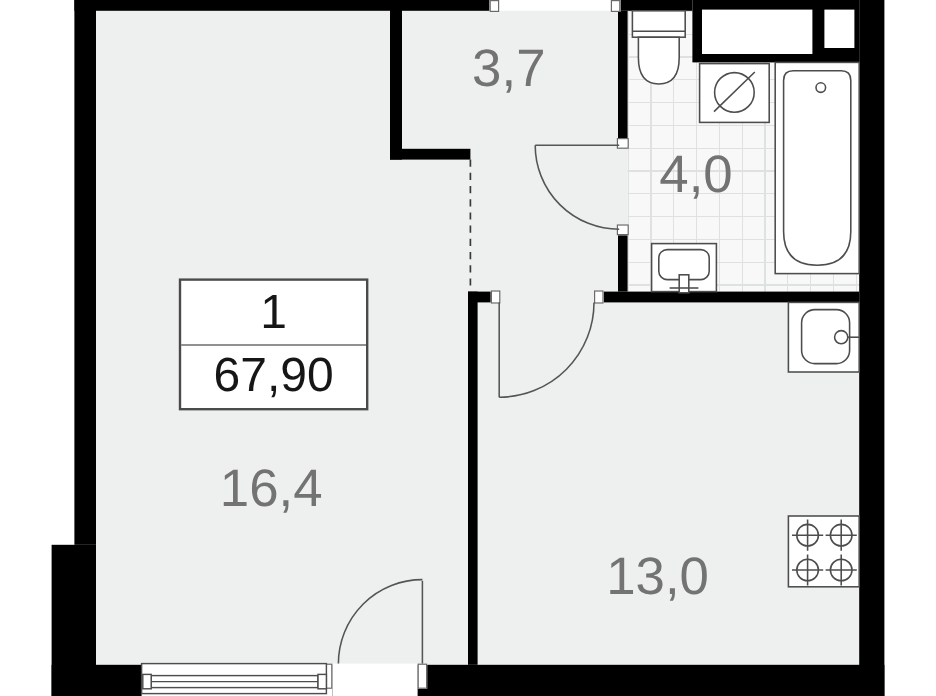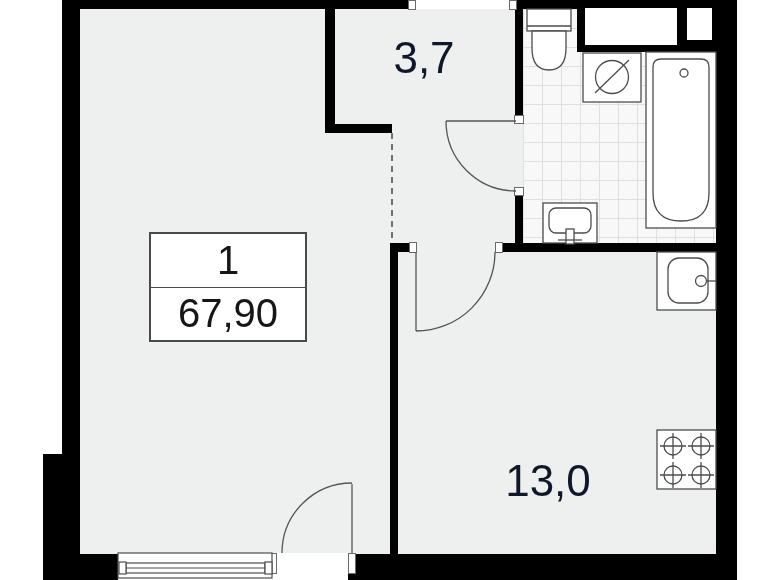--- a/index.html
+++ b/index.html
@@ -14,21 +14,21 @@
   .tiles{
     background-color:#f7f8f7;
     background-image:
       repeating-linear-gradient(to right,#dde1e0 0 1px,transparent 1px 19px),
       repeating-linear-gradient(to bottom,#dde1e0 0 1px,transparent 1px 19px);
   }
   .jamb{background:#ffffff;border:1px solid #6a6a6a;box-sizing:border-box;}
   svg.overlay{position:absolute;left:0;top:0;pointer-events:none;}
   .room-label{
     position:absolute;transform:translate(-50%,-50%);
-    font-size:44px;font-weight:400;color:#0f172a;letter-spacing:0px;white-space:nowrap;
+    font-size:44px;font-weight:400;color:#737373;letter-spacing:0px;white-space:nowrap;
   }
   #title-block{
     position:absolute;left:149px;top:232px;width:158px;height:110px;
     background:#fff;border:2px solid #4a4a4a;box-sizing:border-box;
     display:flex;flex-direction:column;
   }
   #title-block .row{
     flex:1;display:flex;align-items:center;justify-content:center;
     font-size:40px;color:#161616;
   }
@@ -147,20 +147,22 @@
           <path d="M660,475 H686 M673,462 V488"></path>
       </g>
       <g>
         <circle cx="701" cy="475" r="9"></circle>
           <path d="M688,475 H714 M701,462 V488"></path>
       </g>
     </g>
   </svg>
 
   <div class="room-label" style="left:424px;top:58px;">3,7</div>
+  <div class="room-label" style="left:580px;top:146px;">4,0</div>
+  <div class="room-label" style="left:226px;top:408px;">16,4</div>
   <div class="room-label" style="left:548px;top:481px;">13,0</div>
 
   <div id="title-block">
     <div class="row first">1</div>
     <div class="row">67,90</div>
   </div>
 
 </div>
 
 </body></html>

